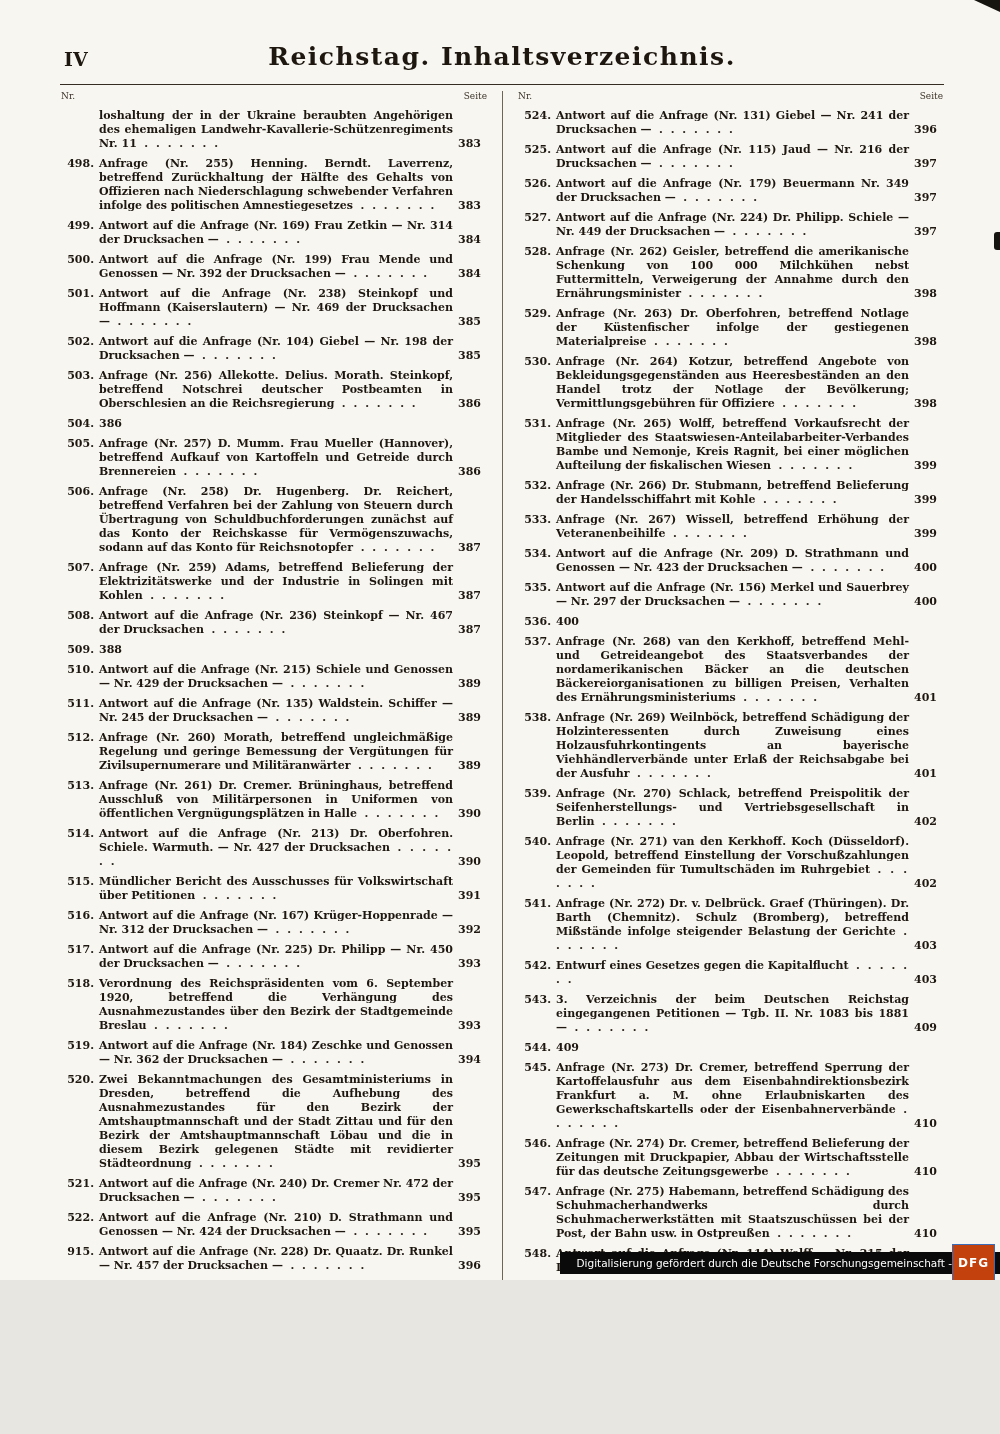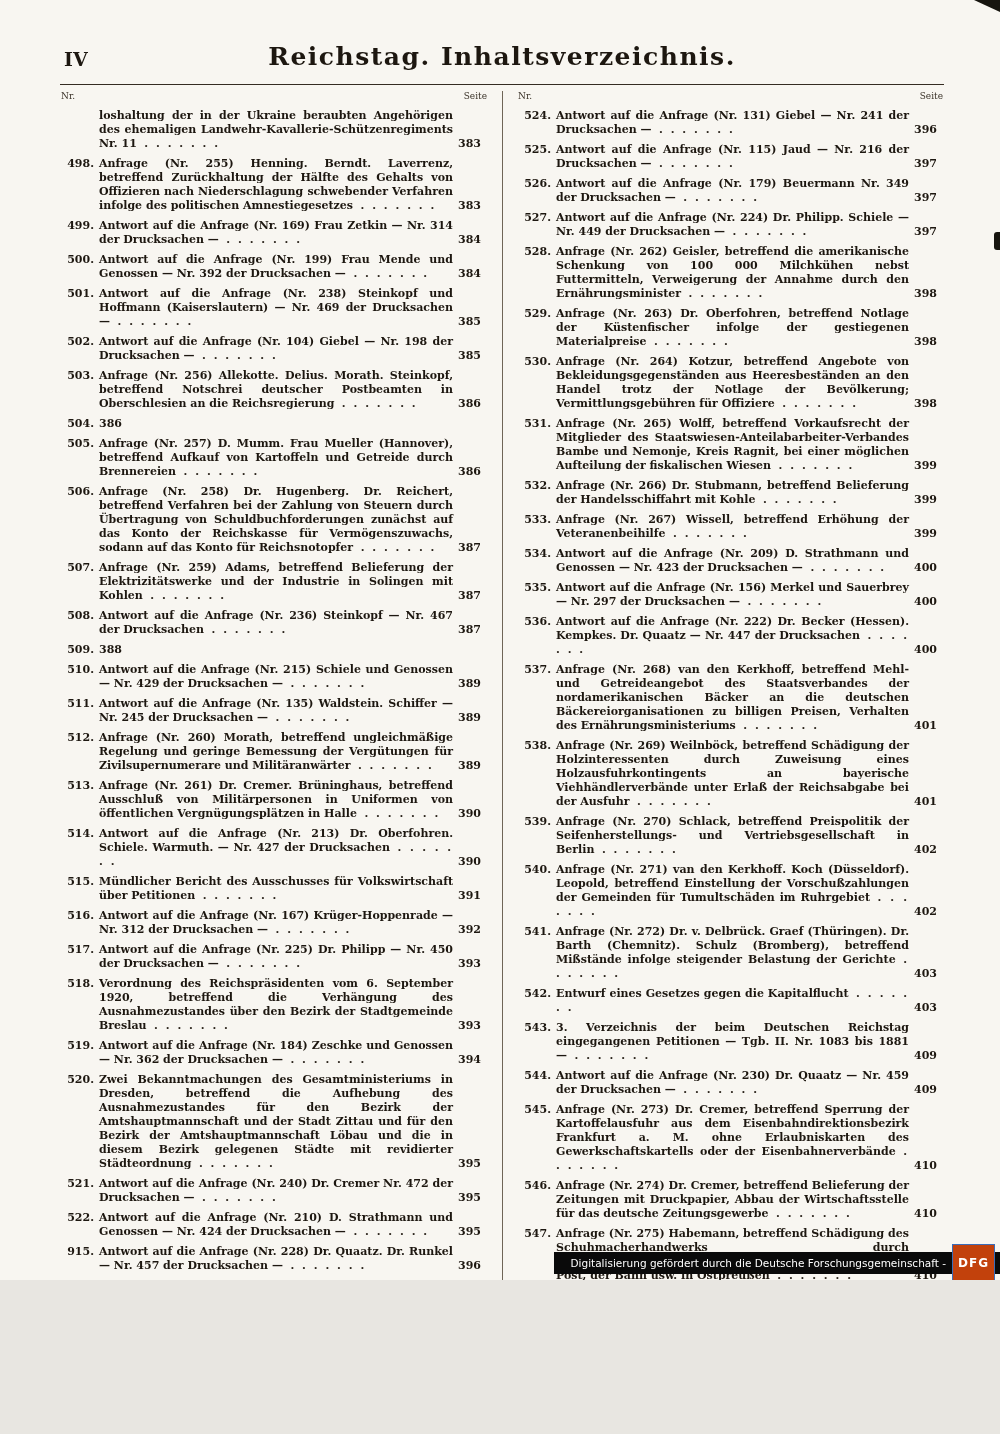--- a/index.html
+++ b/index.html
@@ -39,21 +39,21 @@
     text-align:justify;
     font-weight:bold;
   }
   .num { text-align:right; }
   .pg  { text-align:left; align-self:end; }
   .leader { letter-spacing:2px; white-space:normal; color:#2a231a; }
 
   .footer-bar {
     position:absolute; right:0; bottom:6px;
     height:22px; background:#0a0a0a; color:#ffffff;
-    display:flex; align-items:center; gap:6px;
+    display:flex; align-items:center; 
     padding:0 5px 0 16px;
     font-family:"DejaVu Sans", sans-serif; font-size:10.5px;
   }
   .dfg-box {
     background:#c2410c; color:#ffffff;
     font-weight:bold; font-size:12px;
     padding:11px 5px; letter-spacing:1px;
     border:1px solid #3b6cb8;
   }
 
@@ -282,21 +282,20 @@
               <span class="body">Antwort auf die Anfrage (Nr. 209) D. Strathmann und Genossen — Nr. 423 der Drucksachen —<span class="leader"> . . . . . . .</span></span>
               <span class="pg">400</span>
             </div>
             <div class="entry">
               <span class="num">535.</span>
               <span class="body">Antwort auf die Anfrage (Nr. 156) Merkel und Sauerbrey — Nr. 297 der Drucksachen —<span class="leader"> . . . . . . .</span></span>
               <span class="pg">400</span>
             </div>
             <div class="entry">
               <span class="num">536.</span>
-              <span class="body">Antwort auf die Anfrage (Nr. 222) Dr. Becker (Hessen). Kempkes. Dr. Quaatz — Nr. 447 der Drucksachen<span class="leader"> . . . . . . .</span></span>
               <span class="pg">400</span>
             </div>
             <div class="entry">
               <span class="num">537.</span>
               <span class="body">Anfrage (Nr. 268) van den Kerkhoff, betreffend Mehl- und Getreideangebot des Staatsverbandes der nordamerikanischen Bäcker an die deutschen Bäckereiorganisationen zu billigen Preisen, Verhalten des Ernährungsministeriums<span class="leader"> . . . . . . .</span></span>
               <span class="pg">401</span>
             </div>
             <div class="entry">
               <span class="num">538.</span>
               <span class="body">Anfrage (Nr. 269) Weilnböck, betreffend Schädigung der Holzinteressenten durch Zuweisung eines Holzausfuhrkontingents an bayerische Viehhändlerverbände unter Erlaß der Reichsabgabe bei der Ausfuhr<span class="leader"> . . . . . . .</span></span>
@@ -322,21 +321,20 @@
               <span class="body">Entwurf eines Gesetzes gegen die Kapitalflucht<span class="leader"> . . . . . . .</span></span>
               <span class="pg">403</span>
             </div>
             <div class="entry">
               <span class="num">543.</span>
               <span class="body">3. Verzeichnis der beim Deutschen Reichstag eingegangenen Petitionen — Tgb. II. Nr. 1083 bis 1881 —<span class="leader"> . . . . . . .</span></span>
               <span class="pg">409</span>
             </div>
             <div class="entry">
               <span class="num">544.</span>
-              <span class="body">Antwort auf die Anfrage (Nr. 230) Dr. Quaatz — Nr. 459 der Drucksachen —<span class="leader"> . . . . . . .</span></span>
               <span class="pg">409</span>
             </div>
             <div class="entry">
               <span class="num">545.</span>
               <span class="body">Anfrage (Nr. 273) Dr. Cremer, betreffend Sperrung der Kartoffelausfuhr aus dem Eisenbahndirektionsbezirk Frankfurt a. M. ohne Erlaubniskarten des Gewerkschaftskartells oder der Eisenbahnerverbände<span class="leader"> . . . . . . .</span></span>
               <span class="pg">410</span>
             </div>
             <div class="entry">
               <span class="num">546.</span>
               <span class="body">Anfrage (Nr. 274) Dr. Cremer, betreffend Belieferung der Zeitungen mit Druckpapier, Abbau der Wirtschaftsstelle für das deutsche Zeitungsgewerbe<span class="leader"> . . . . . . .</span></span>

